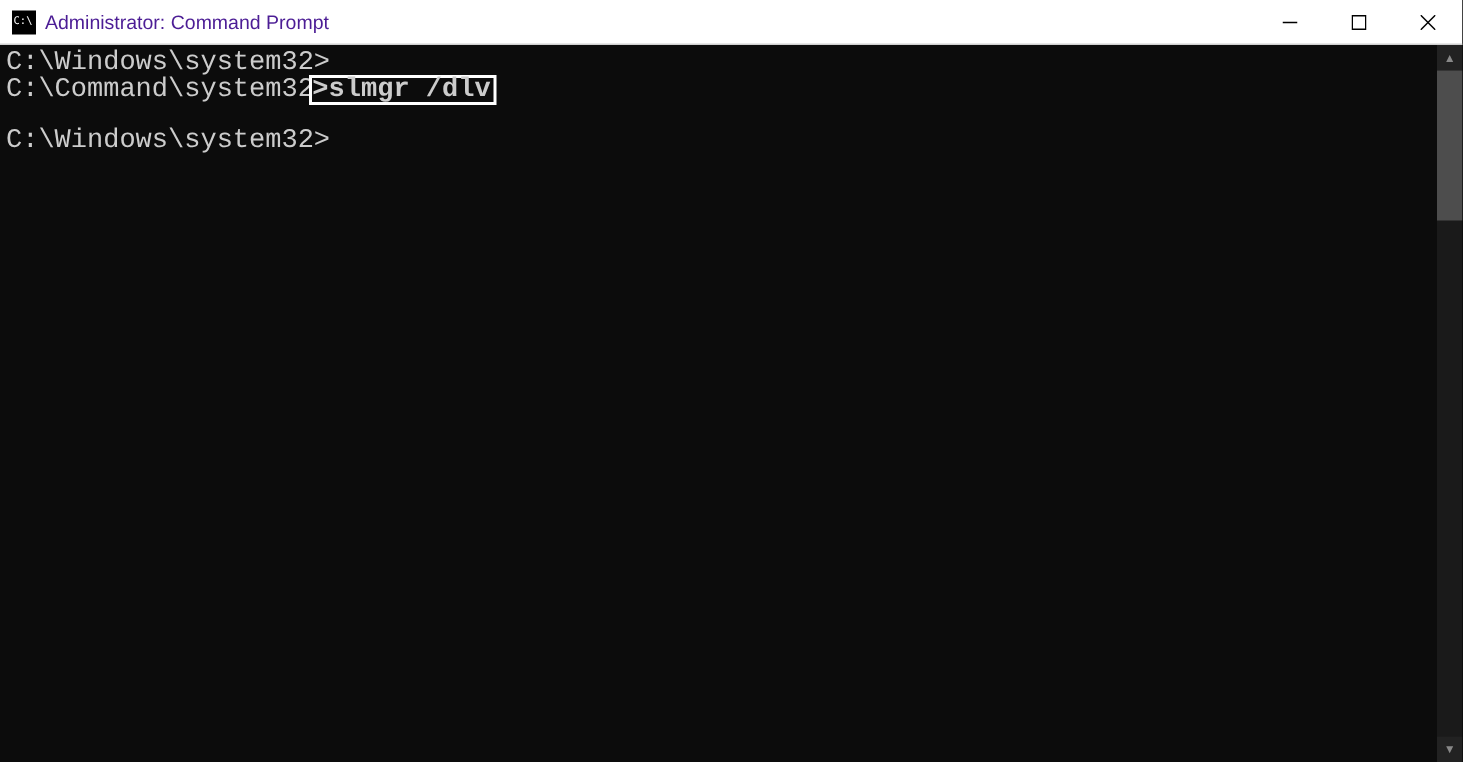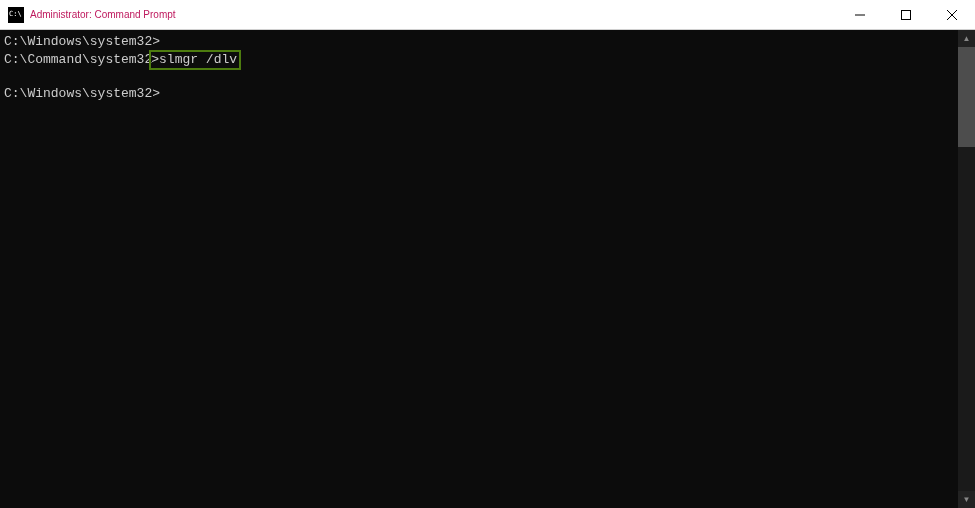--- a/index.html
+++ b/index.html
@@ -43,22 +43,22 @@
       content: "C:\\";
       color: #fff;
       font-size: 7px;
       font-family: Consolas, monospace;
       position: absolute;
       top: 3px;
       left: 1px;
     }
     .titlebar-text {
       flex: 1;
-      font-size: 10px;
-      color: #be185d;
+      font-size: 13px;
+      color: #4c1d95;
     }
     .titlebar-controls {
       display: flex;
       height: 100%;
     }
     .titlebar-btn {
       width: 46px;
       height: 100%;
       display: flex;
       align-items: center;
@@ -74,38 +74,39 @@
     .terminal-container {
       flex: 1;
       display: flex;
       background: #0c0c0c;
       position: relative;
     }
     .terminal {
       flex: 1;
       padding: 4px 4px;
       font-family: Consolas, "Courier New", monospace;
-      font-size: 13px;
+      font-size: 18px;
       line-height: 16px;
       color: #cccccc;
       background: #0c0c0c;
       white-space: pre;
       overflow: hidden;
     }
     .terminal-line {
       display: block;
     }
     .prompt-chevron {
       color: #cccccc;
     }
     .highlight-box {
       display: inline-block;
-      border: 2px solid #4d7c0f;
+      border: 2px solid #ffffff;
       padding: 0 2px 0 0;
       margin-left: -3px;
+      font-weight: bold;
     }
     .scrollbar {
       width: 17px;
       background: #1a1a1a;
       display: flex;
       flex-direction: column;
       position: relative;
     }
     .scrollbar-arrow {
       width: 17px;

